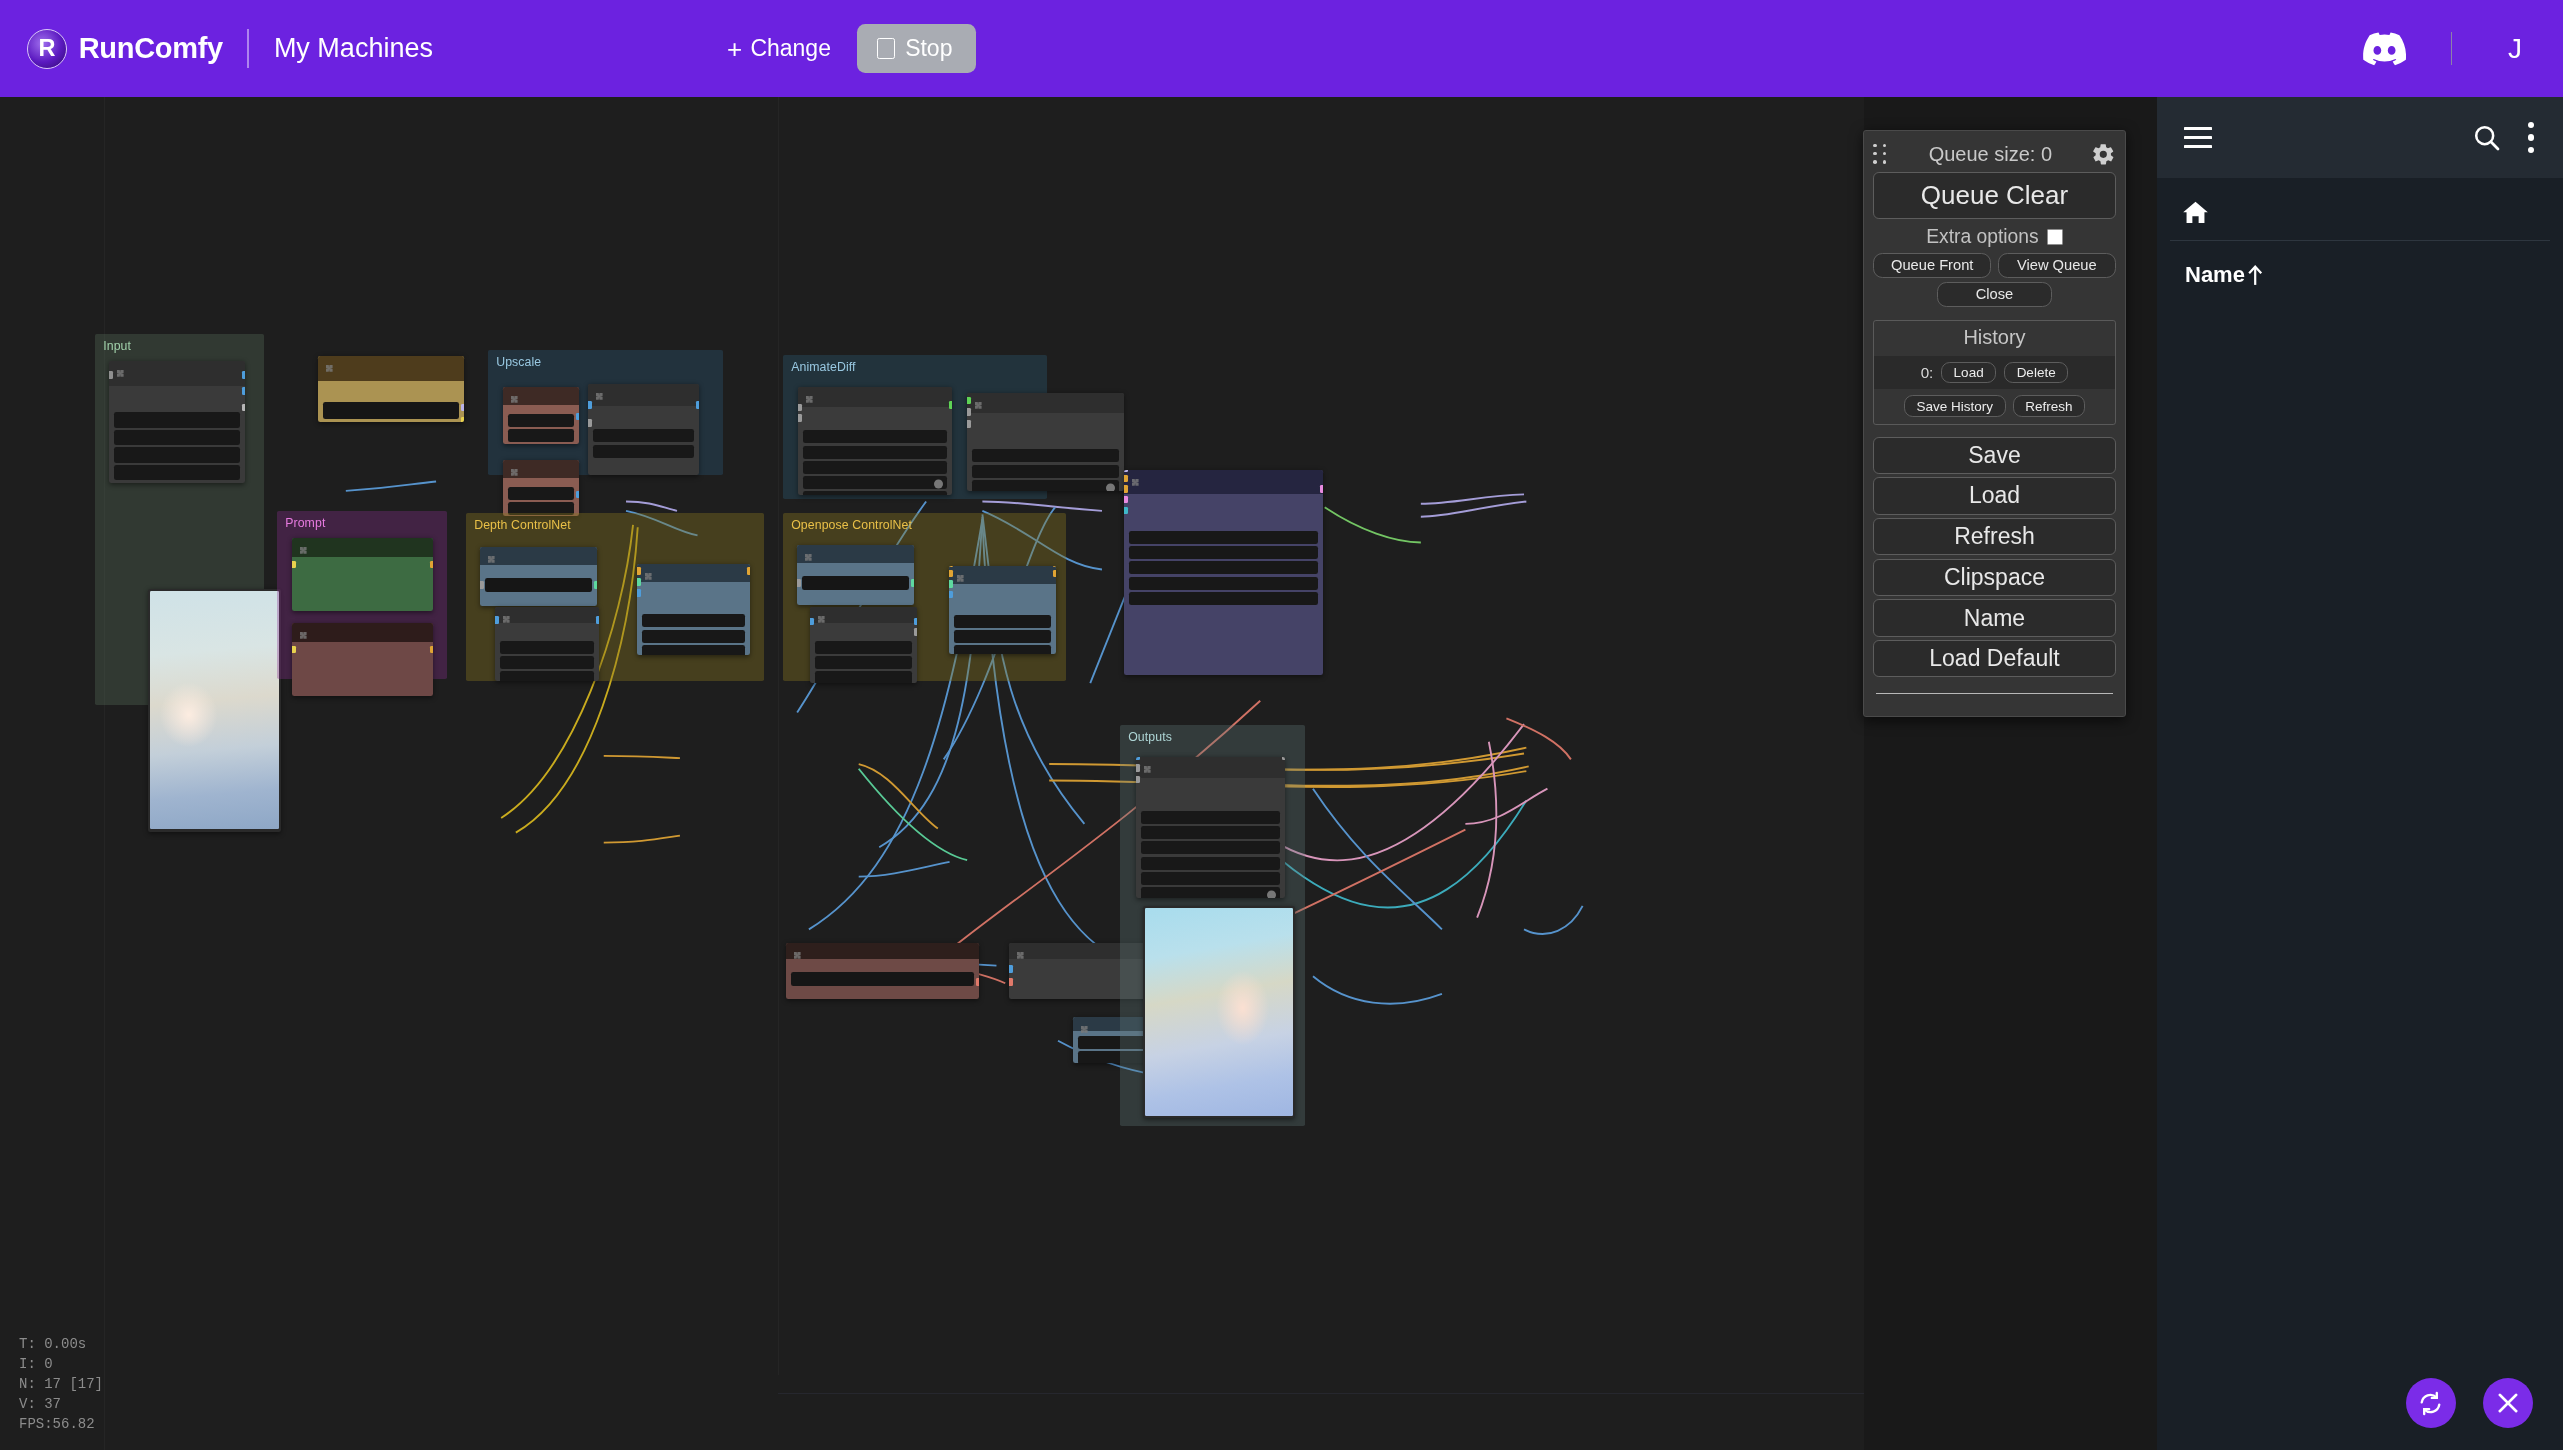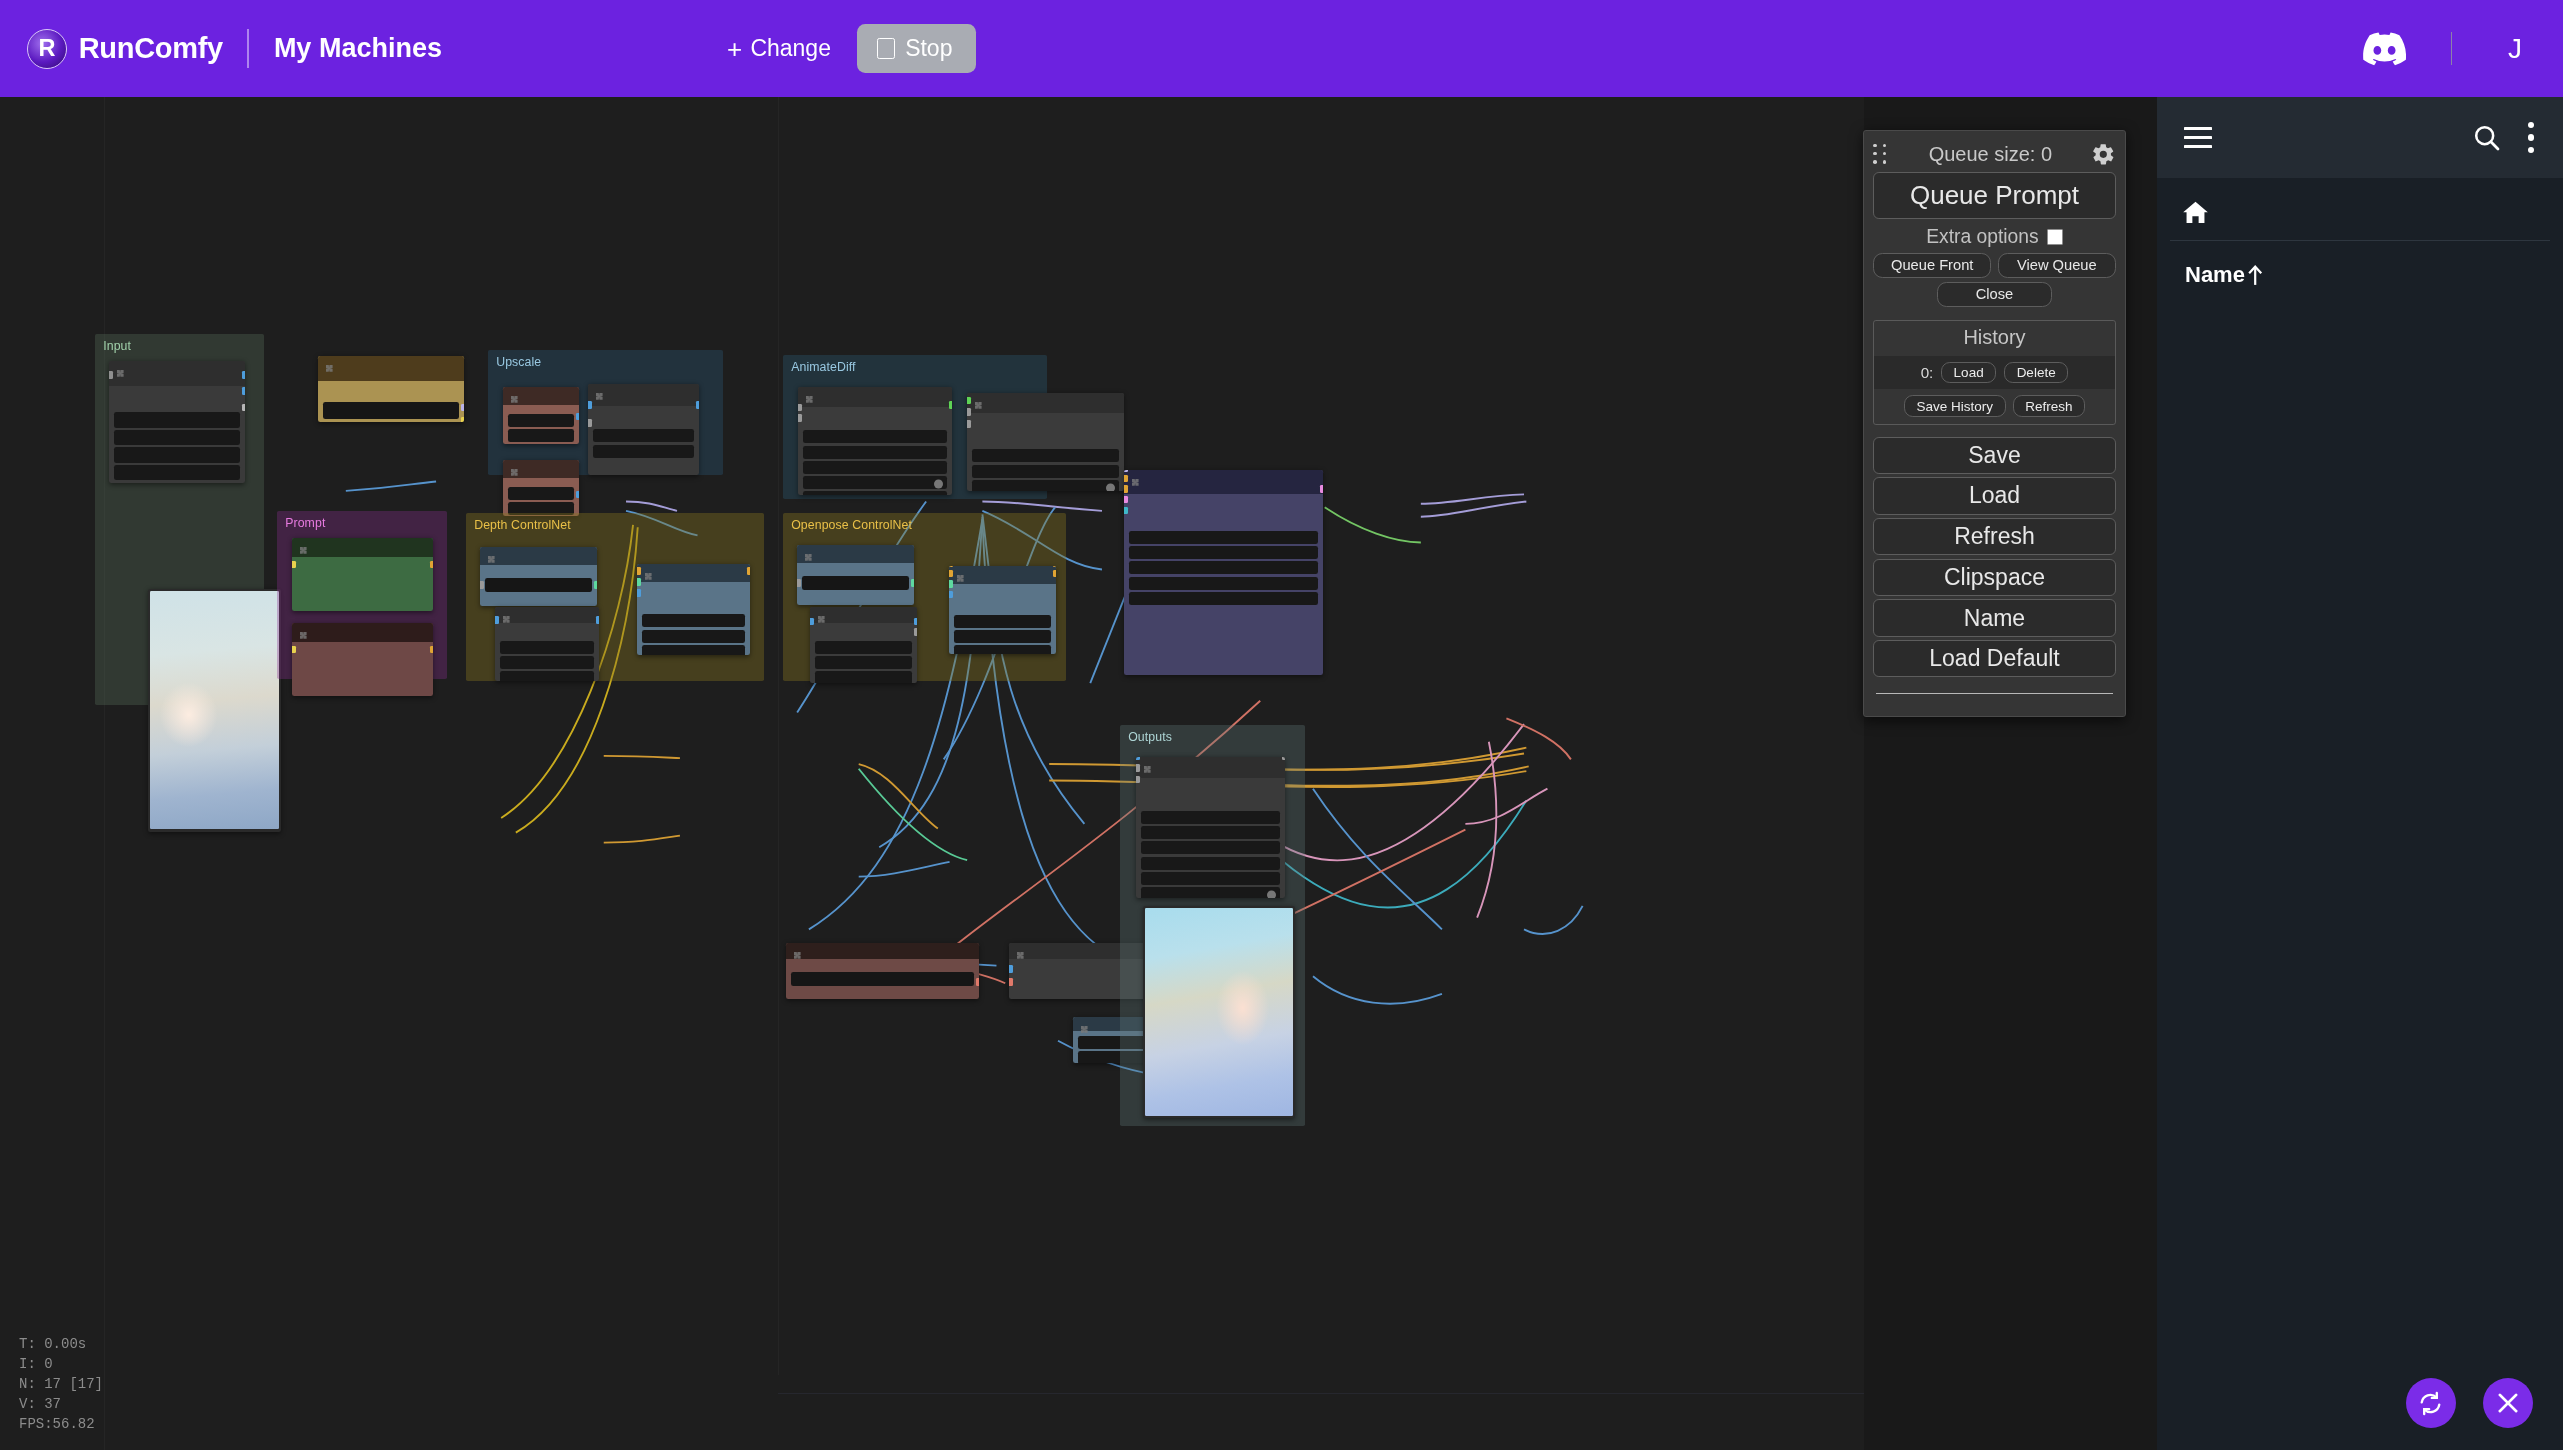--- a/index.html
+++ b/index.html
@@ -33,21 +33,21 @@
   }
   .logo-text {
     font-size: 29px; font-weight: bold; color: #ffffff;
     letter-spacing: -0.3px;
   }
   .hdr-divider {
     width: 1.8px; height: 39px; background: rgba(255,255,255,0.45);
     margin: 0 24.6px;
   }
   .hdr-section-title {
-    font-size: 27px; color: #ffffff; font-weight: bold;
+    font-size: 27px; color: #ffffff; font-weight: normal;
   }
   .hdr-center {
     position: absolute; left: 727px; top: 0; height: 97px;
     display: flex; align-items: center; gap: 26px;
   }
   .btn-change {
     display: flex; align-items: center; gap: 8.2px;
     font-size: 23px; color: #ffffff; cursor: pointer;
     background: none; border: none; font-family: inherit;
   }
@@ -635,21 +635,21 @@
         <i></i>
         <i></i>
         <i></i>
     </div>
     <span class="queue-size-label">Queue size: 0</span>
     <svg class="gear-btn" viewBox="0 0 24 24">
       <path fill="#cfcfcf" d="M19.4 13a7.8 7.8 0 0 0 0-2l2.1-1.6a.5.5 0 0 0 .1-.6l-2-3.5a.5.5 0 0 0-.6-.2l-2.5 1a7.3 7.3 0 0 0-1.7-1l-.4-2.6a.5.5 0 0 0-.5-.4h-4a.5.5 0 0 0-.5.4l-.4 2.6a7.3 7.3 0 0 0-1.7 1l-2.5-1a.5.5 0 0 0-.6.2l-2 3.5a.5.5 0 0 0 .1.6L4.6 11a7.8 7.8 0 0 0 0 2l-2.1 1.6a.5.5 0 0 0-.1.6l2 3.5a.5.5 0 0 0 .6.2l2.5-1a7.3 7.3 0 0 0 1.7 1l.4 2.6a.5.5 0 0 0 .5.4h4a.5.5 0 0 0 .5-.4l.4-2.6a7.3 7.3 0 0 0 1.7-1l2.5 1a.5.5 0 0 0 .6-.2l2-3.5a.5.5 0 0 0-.1-.6zM12 15.5A3.5 3.5 0 1 1 15.5 12 3.5 3.5 0 0 1 12 15.5z"></path>
     </svg>
   </div>
 
-  <button class="cm-btn btn-queue-prompt">Queue Prompt</button>
+  <button class="cm-btn btn-queue-prompt">Queue Clear</button>
 
   <div class="extra-row">
     <span class="lbl">Extra options</span>
     <span class="chk"></span>
   </div>
 
   <div class="two-col">
     <button class="cm-btn">Queue Front</button>
     <button class="cm-btn">View Queue</button>
   </div>

